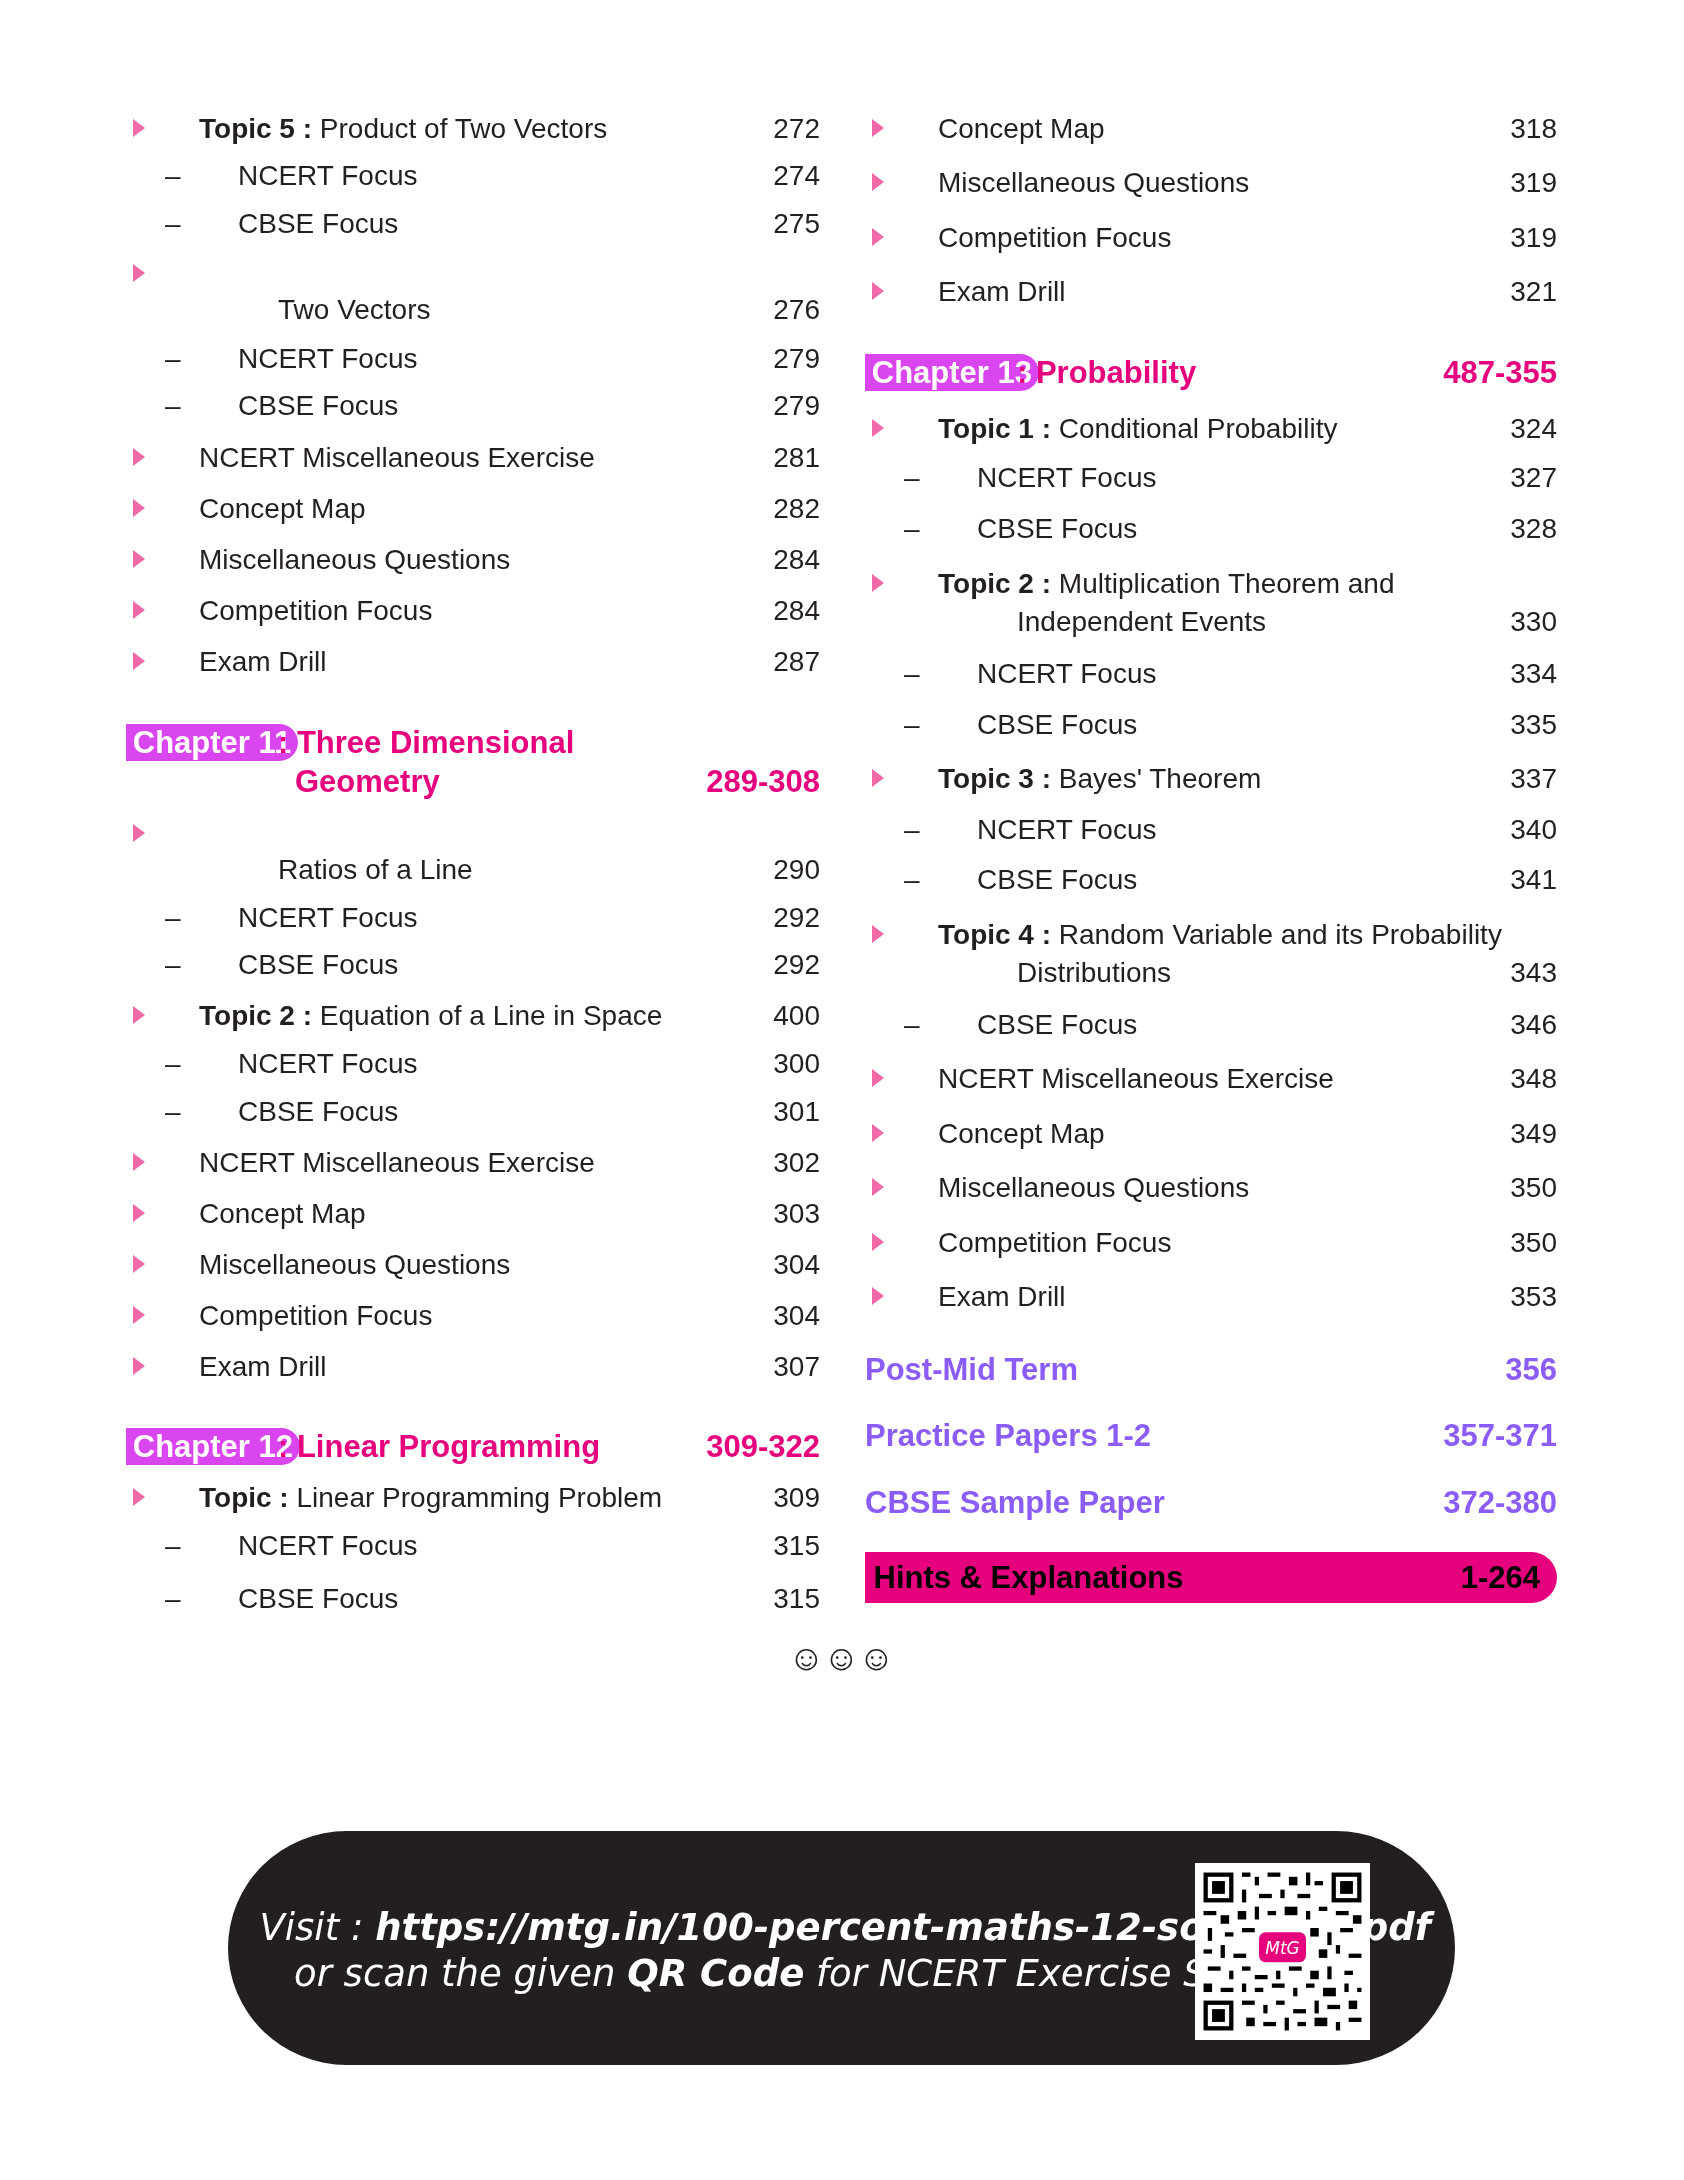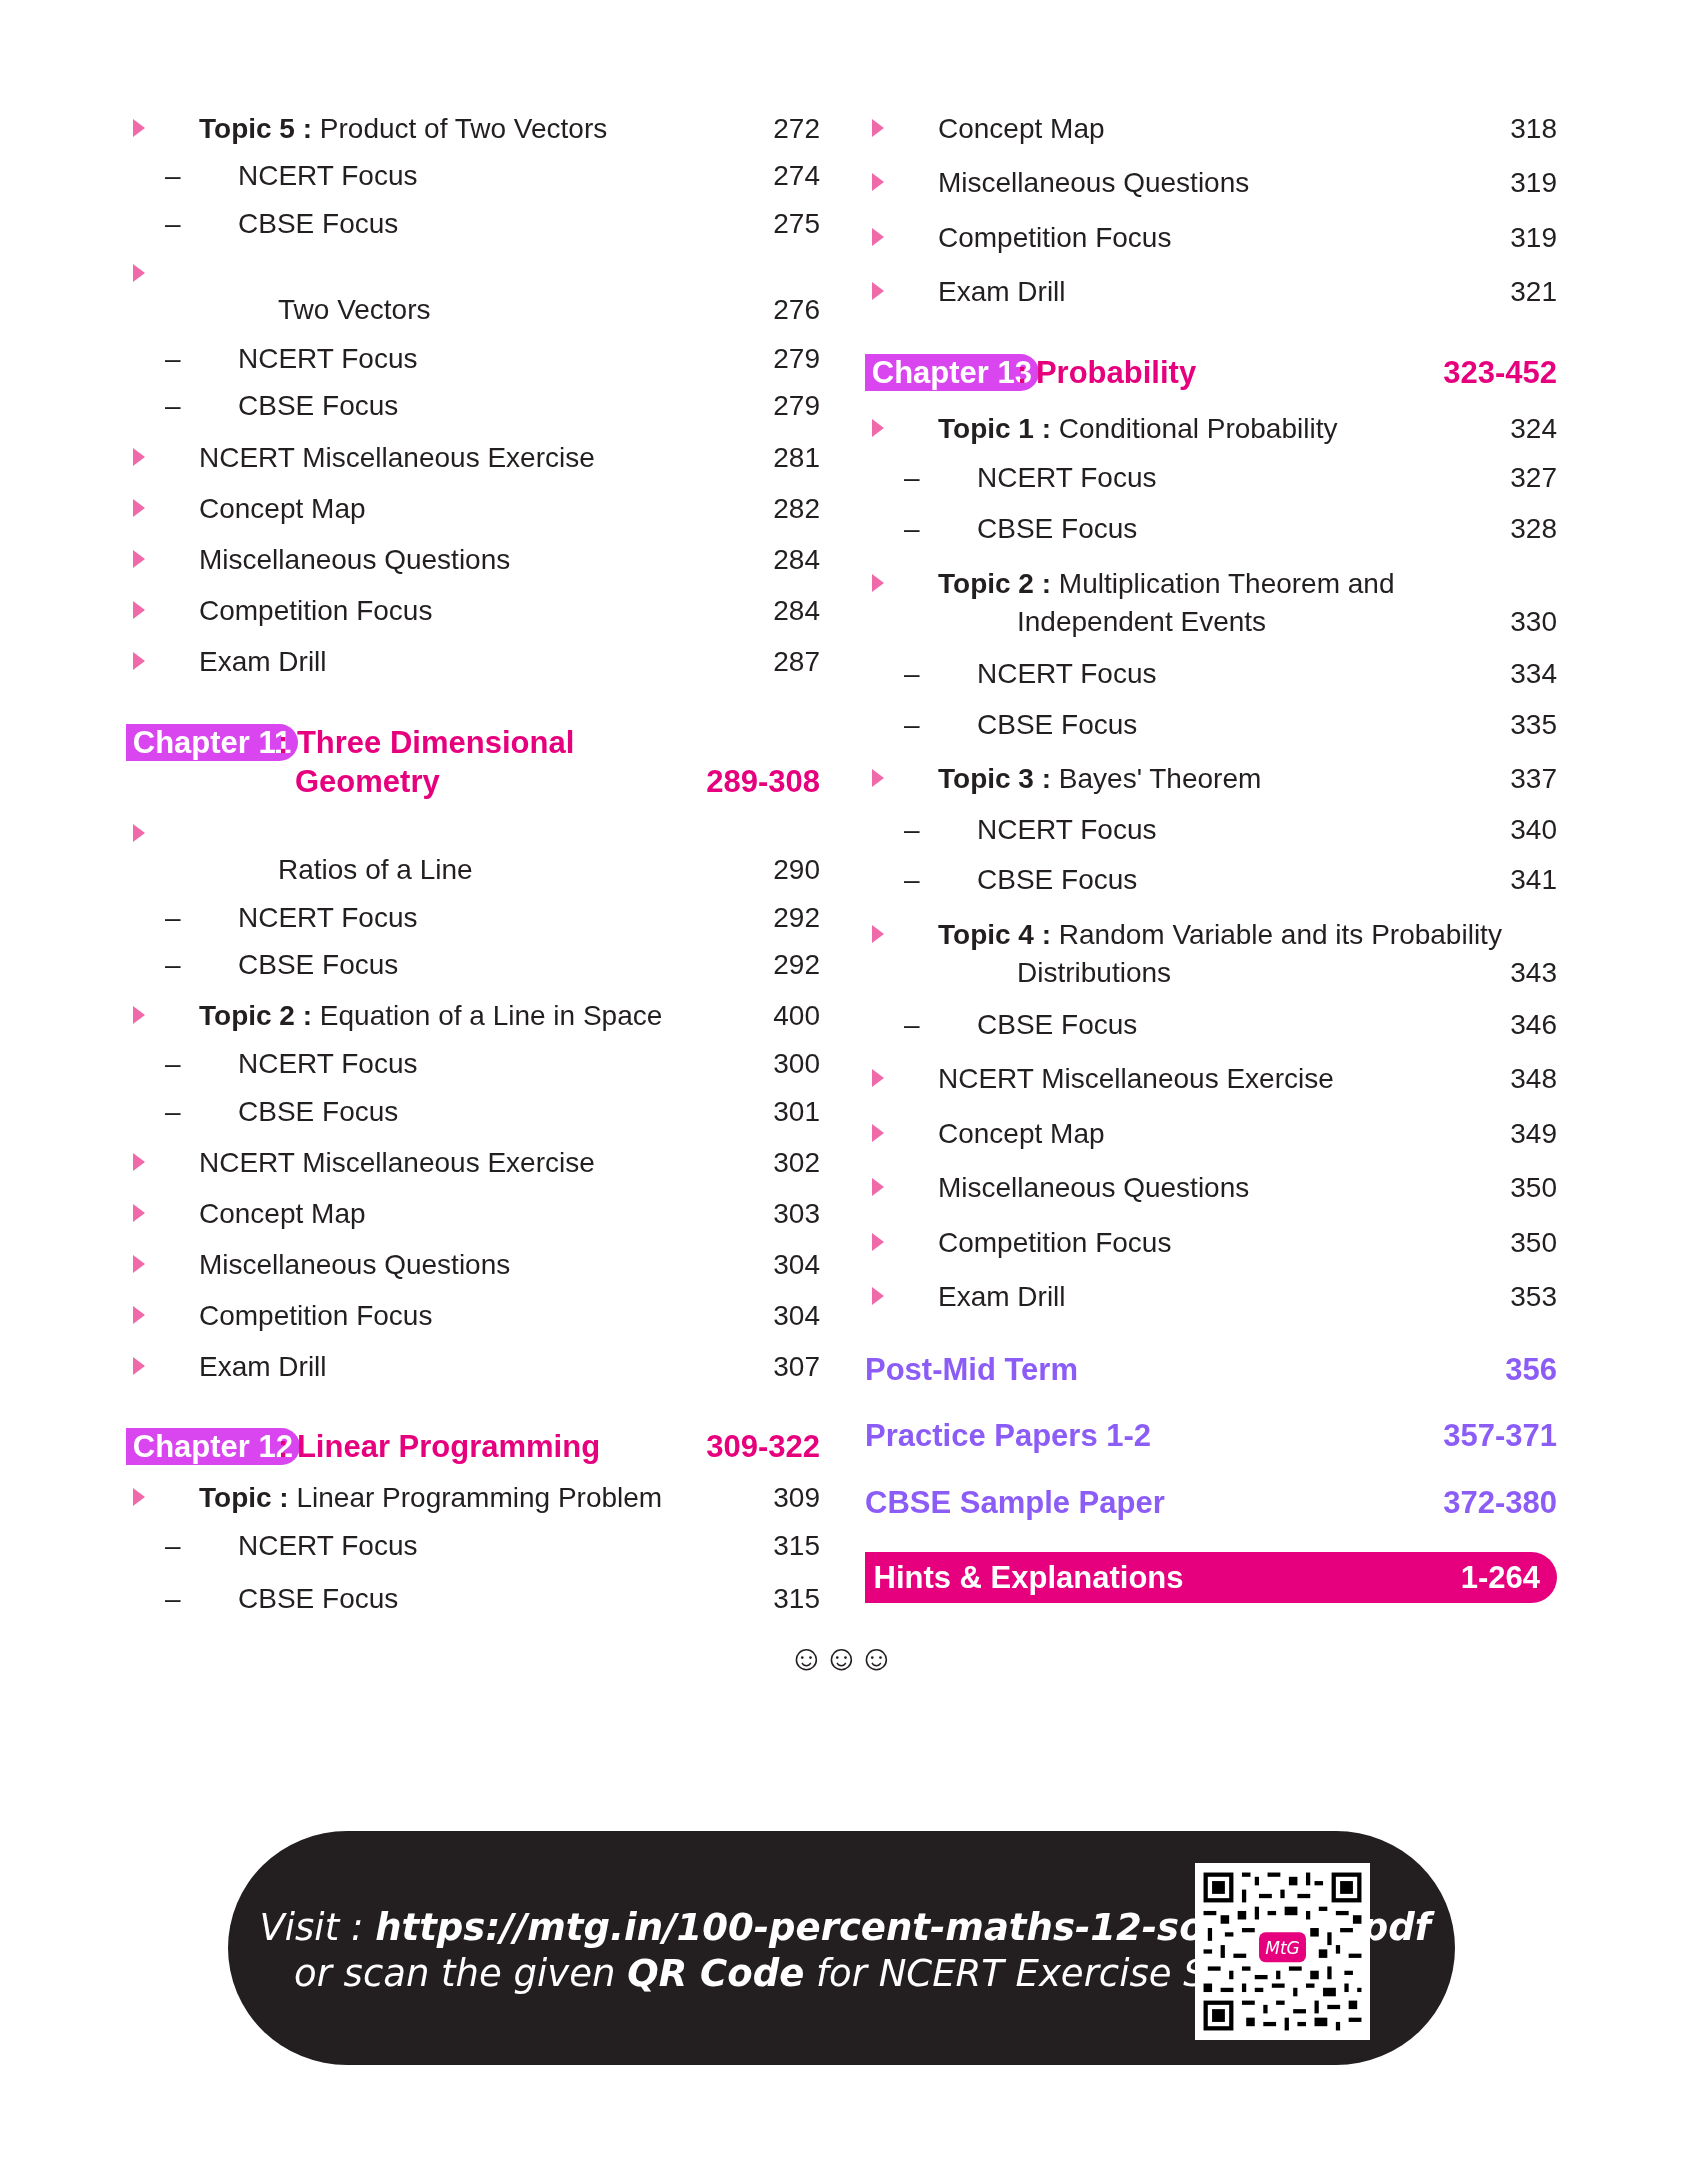--- a/index.html
+++ b/index.html
@@ -20,21 +20,21 @@
   .row .page { position:absolute; right:0; text-align:right; }
   .chapter { position:absolute; left:0; right:0; font-size:31px; line-height:37px;
              color:#e6007e; font-weight:bold; }
   .chapter .badge { position:absolute; left:0; top:0; background:#d946ef; color:#fff;
                     padding:0 6.8px 0 6.8px; border-radius:0 19px 19px 0; height:37px; line-height:37px; }
   .chapter .ctitle { position:absolute; white-space:nowrap; }
   .chapter .crange { position:absolute; right:0; }
   .special { position:absolute; left:0; right:0; font-size:31px; line-height:37px;
              color:#8b5cf6; font-weight:bold; }
   .special .srange { position:absolute; right:0; }
-  .hints { position:absolute; left:0; right:0; height:51px; background:#e6007e; color:#ffffff;
+  .hints { position:absolute; left:0; right:0; height:51px; background:#e6007e; color:#000000;
            font-weight:bold; font-size:31px; line-height:51px; border-radius:0 25.6px 25.6px 0; }
   .hints .hlabel { position:absolute; left:8.5px; }
   .hints .hrange { position:absolute; right:17px; }
   .smileys { position:absolute; left:788px; top:1637px; font-size:36px; color:#231f20; letter-spacing:-1.7px; }
   .banner { position:absolute; left:228px; top:1831px; width:1227px; height:234px;
             background:#231f20; border-radius:119px / 117px; }
   .banner .line1, .banner .line2 { position:absolute; color:#fff; font-style:italic;
             font-size:37px; white-space:nowrap; font-family:"DejaVu Sans", sans-serif; }
   .banner .line1 { left:31.5px; top:75px; }
   .banner .line2 { left:66px; top:121px; }
@@ -206,21 +206,21 @@
   </div>
   <div class="row" style="top:274px">
     <span class="bullet"></span>
     <span class="label">Exam Drill</span>
     <span class="page">321</span>
   </div>
 
   <div class="chapter" style="top:354px">
     <span class="badge">Chapter 13</span>
     <span class="ctitle" style="left:152px">: Probability</span>
-    <span class="crange">323-452</span>
+    <span class="crange">487-355</span>
   </div>
   <div class="row" style="top:411px">
     <span class="bullet"></span>
     <span class="label"><b>Topic 1 :</b> <span>Conditional Probability</span></span>
     <span class="page">324</span>
   </div>
   <div class="row sub" style="top:460px">
     <span class="dash">–</span>
     <span class="label">NCERT Focus</span>
     <span class="page">327</span>

